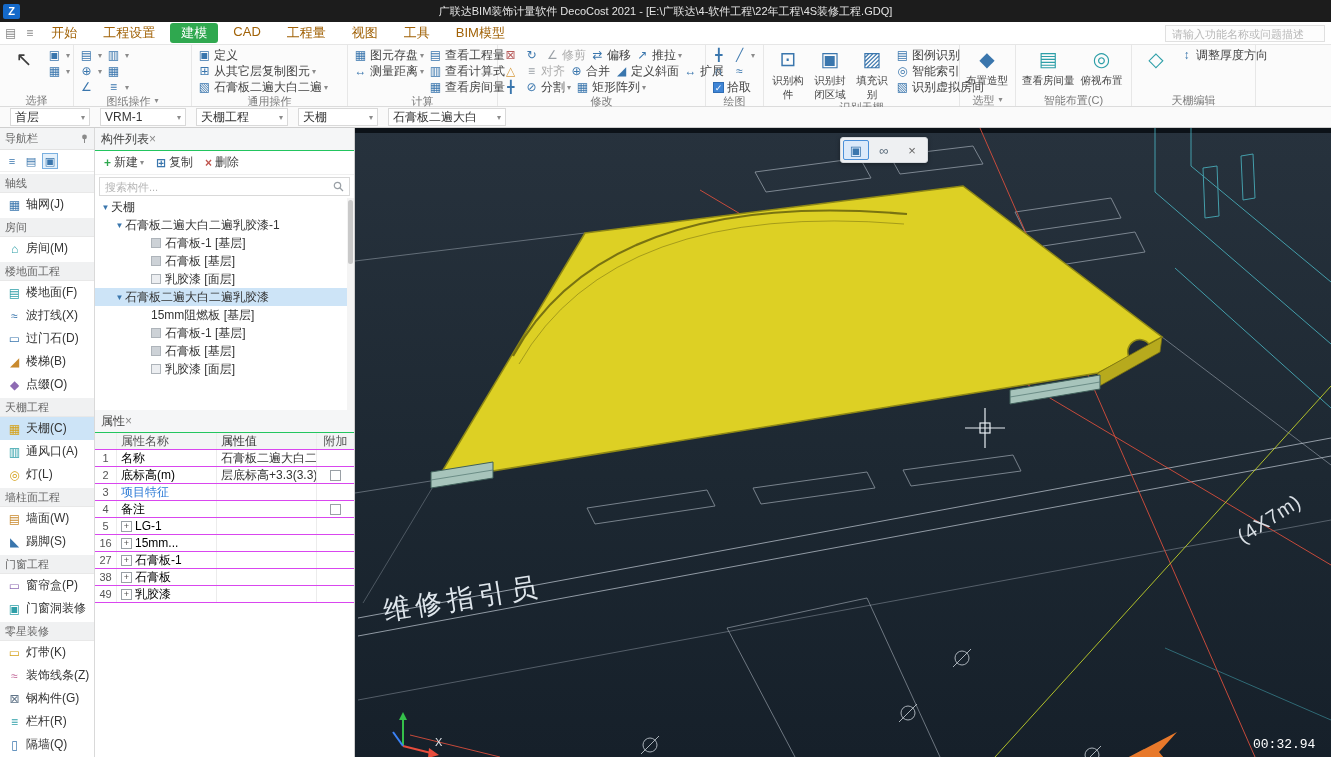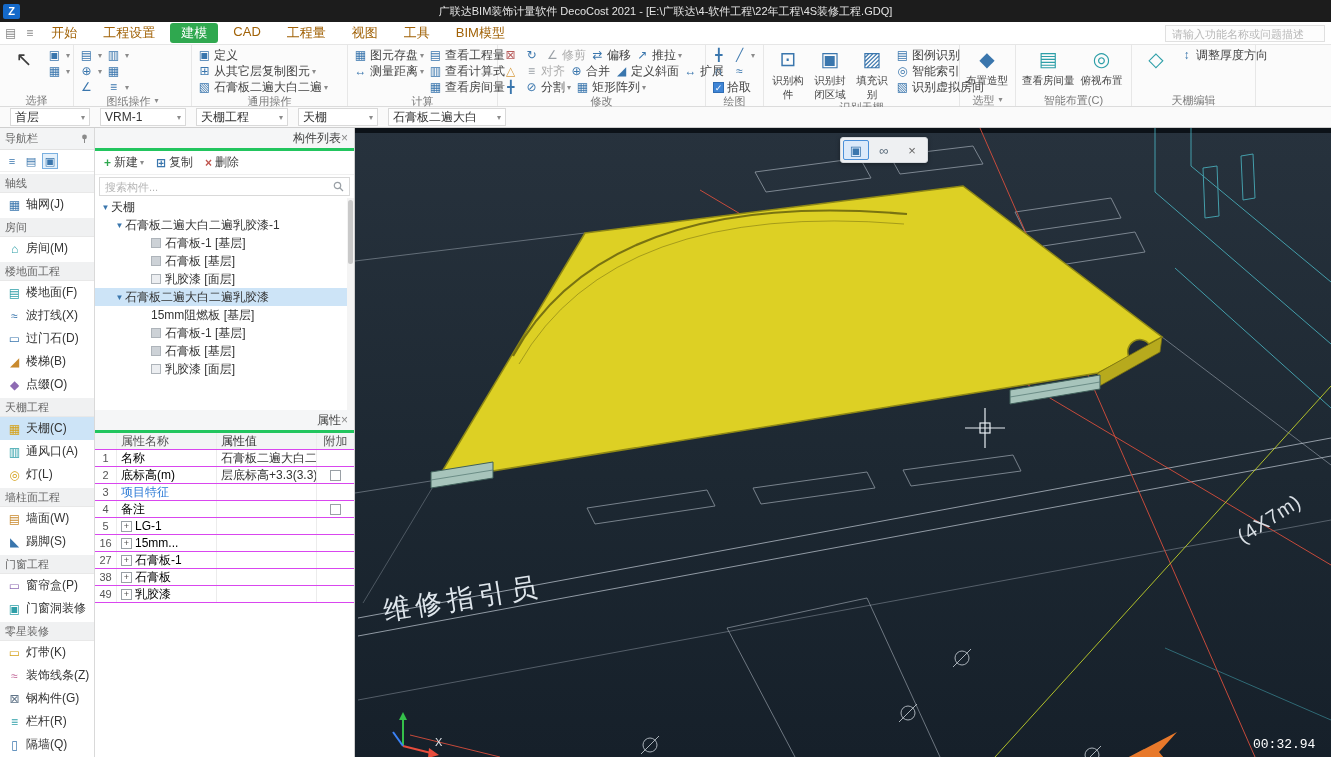--- a/index.html
+++ b/index.html
@@ -45,21 +45,21 @@
 .nav-title{height:22px;background:#f3f4f5;border-bottom:1px solid #e3e3e3;font-size:11px;color:#666;display:flex;align-items:center;justify-content:space-between;padding:0 5px}
 .nav-tools{height:22px;display:flex;align-items:center;gap:3px;padding:0 4px;border-bottom:1px solid #efefef}
 .nav-tool{width:16px;height:16px;font-size:11px;color:#3a76ad;text-align:center;line-height:15px;border:1px solid transparent}
 .nav-tool.active{border-color:#7ab0e0;background:#e3f0fb}
 .nrow.header{height:19px;background:#f0f1f2;font-size:11px;color:#666;line-height:19px;padding-left:5px;border-bottom:1px solid #e8e8e8;margin-top:2px}
 .nrow.item{height:23px;display:flex;align-items:center;font-size:12px;color:#333;padding-left:7px;white-space:nowrap}
 .nrow.item.sel{background:#cde4f7}
 .nav-ico{width:15px;margin-right:4px;font-size:12px;text-align:center;flex:none}
 
 .panel{width:260px;border-right:1px solid #cfcfcf;background:#fff;display:flex;flex-direction:column;flex:none}
-.phead{height:23px;background:#f5f6f7;border-bottom:3px solid #22c55e;font-size:12px;color:#444;display:flex;align-items:center;justify-content:flex-end;padding:0 6px;flex:none}
+.phead{height:23px;background:#f5f6f7;border-bottom:1px solid #22c55e;font-size:12px;color:#444;display:flex;align-items:center;justify-content:flex-start;padding:0 6px;flex:none}
 .phead .x{color:#8a8a8a;font-size:12px}
 .ptools{height:24px;display:flex;align-items:center;font-size:12px;color:#444;padding:0 3px;border-bottom:1px solid #f0f0f0;flex:none}
 .ptool{display:flex;align-items:center;padding:2px 6px}
 .ptool .ic{margin-right:3px;font-weight:bold}
 .ic-new{color:#2fa84f}.ic-copy{color:#3a76ad}.ic-del{color:#c0564f}
 .psearch{margin:2px 4px;height:19px;border:1px solid #d9d9d9;display:flex;align-items:center;padding:0 5px;flex:none}
 .psearch input{flex:1;border:none;outline:none;font-size:11px;color:#666}
 .psearch input::placeholder{color:#b5b5b5}
 .tree{height:212px;overflow:hidden;position:relative;flex:none}
 .trow{height:18px;display:flex;align-items:center;font-size:12px;color:#333;white-space:nowrap}

